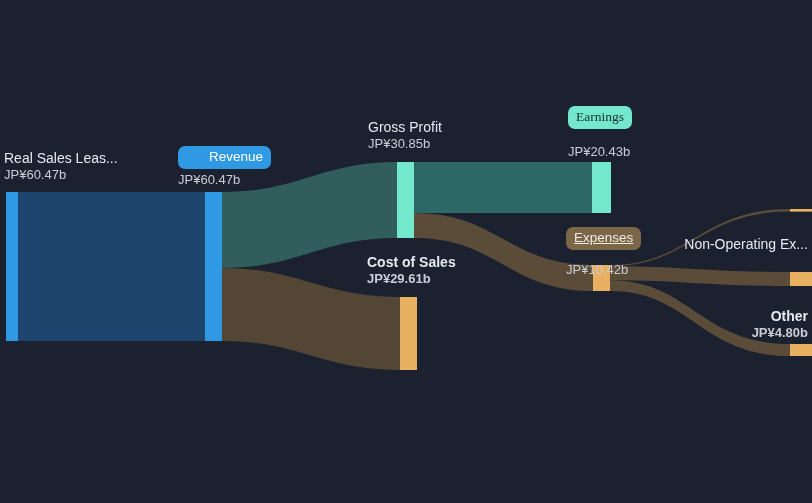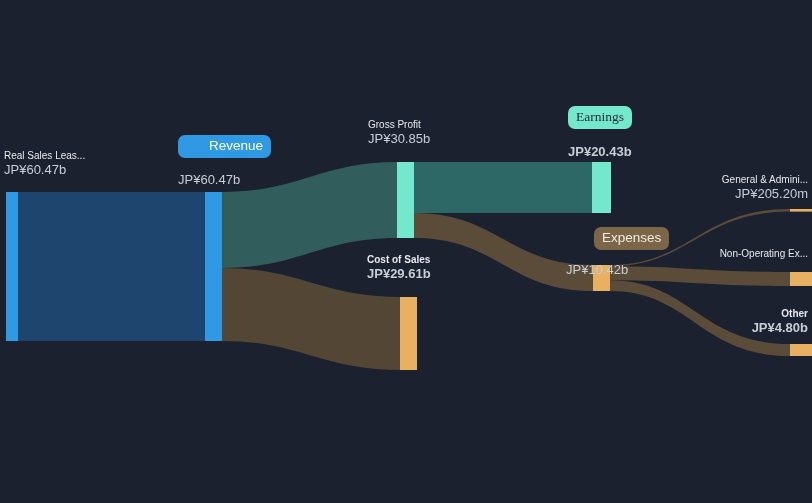--- a/index.html
+++ b/index.html
@@ -23,21 +23,21 @@
     height: 503px;
     display: block;
   }
   .label {
     position: absolute;
     white-space: nowrap;
     line-height: 1.22;
   }
   .label .name {
     display: block;
-    font-size: 10px;
+    font-size: 14px;
     color: #e6e9ef;
   }
   .label .value {
     display: block;
     font-size: 13px;
     color: #c9cdd6;
   }
   .label.right-align { text-align: right; }
   .badge {
     position: absolute;
@@ -89,51 +89,47 @@
       <rect x="790" y="272" width="22" height="14" fill="#e8b162"></rect>
       <rect x="790" y="344" width="22" height="12" fill="#e8b162"></rect>
     </g>
   </svg>
 
   <div class="label" style="left:4px; top:150px;">
     <span class="name">Real Sales Leas...</span>
     <span class="value">JP¥60.47b</span>
   </div>
 
-  <div class="badge revenue" style="left:178px; top:135px;padding-left:31px;">Revenue</div>
+  <div class="badge revenue" style="left:178px; top:146px;padding-left:31px;">Revenue</div>
   <div class="label" style="left:178px; top:172px;">
     <span class="value">JP¥60.47b</span>
   </div>
 
   <div class="label" style="left:368px; top:119px;">
     <span class="name">Gross Profit</span>
     <span class="value">JP¥30.85b</span>
   </div>
 
   <div class="label" style="left:367px; top:254px;font-weight:bold;">
     <span class="name">Cost of Sales</span>
     <span class="value">JP¥29.61b</span>
   </div>
 
   <div class="badge earnings" style="left:568px; top:106px;font-family:Liberation Serif, serif;">Earnings</div>
-  <div class="label" style="left:568px; top:144px;font-weight:bold;">
+  <div class="label" style="left:568px; top:144px;">
     <span class="value">JP¥20.43b</span>
   </div>
 
-  <div class="badge expenses" style="left:594px; top:227px;">Expenses</div>
+  <div class="badge expenses" style="left:566px; top:227px;text-decoration:underline;">Expenses</div>
   <div class="label" style="left:566px; top:262px;">
     <span class="value">JP¥10.42b</span>
   </div>
 
-  <div class="label right-align" style="right:4px; top:174px;">
-    <span class="name">General &amp; Admini...</span>
-    <span class="value">JP¥205.20m</span>
-  </div>
 
-  <div class="label right-align" style="right:4px; top:248px;">
+  <div class="label right-align" style="right:4px; top:236px;">
     <span class="name">Non-Operating Ex...</span>
   </div>
 
   <div class="label right-align" style="right:4px; top:308px;font-weight:bold;">
     <span class="name">Other</span>
     <span class="value">JP¥4.80b</span>
   </div>
 
 </div>
 

